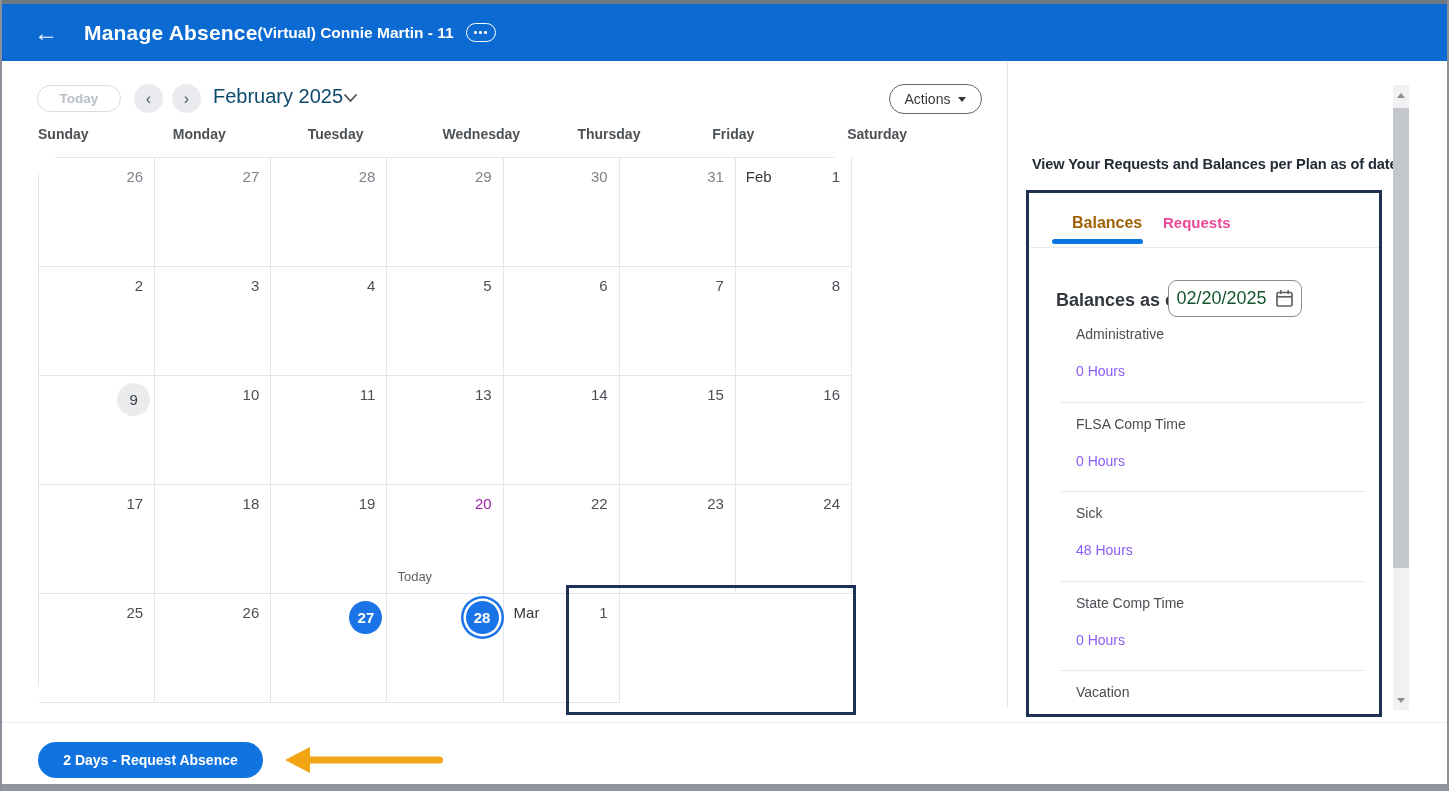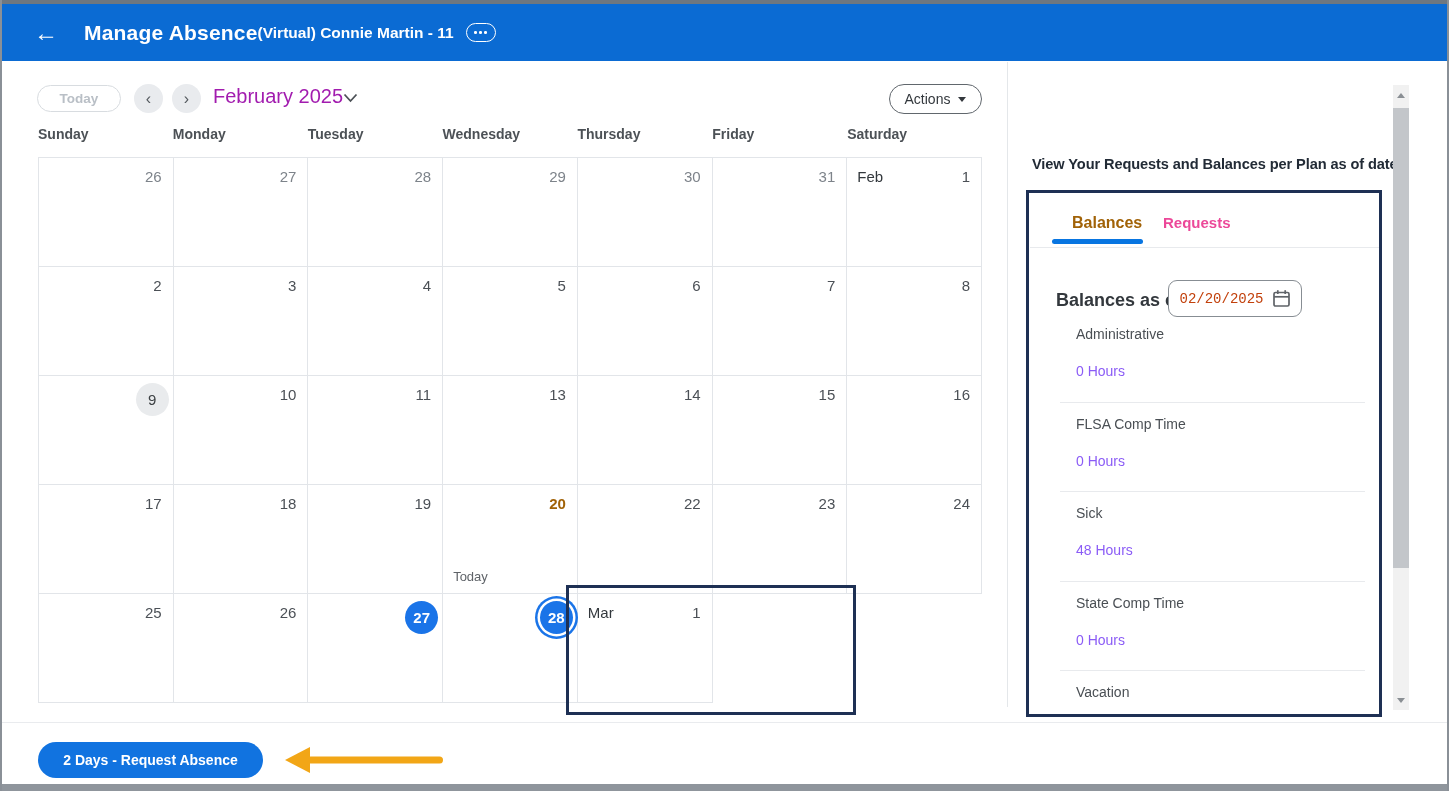--- a/index.html
+++ b/index.html
@@ -23,48 +23,48 @@
   .ellipsis-pill i { width:2.5px; height:2.5px; border-radius:50%; background:#fff; }
 
   
   .btn-today { position:absolute; left:37px; top:85px; width:84px; height:27px; border:1px solid #d8dce0;
                border-radius:14px; background:#fff; color:#b9bfc6; font-weight:bold; font-size:13.5px;
                font-family:inherit; }
   .nav-circle { position:absolute; top:84px; width:29px; height:29px; border-radius:50%; background:#e9ebee;
                 border:none; color:#555a5f; font-size:16px; line-height:29px; text-align:center; cursor:pointer;
                 font-family:inherit; }
   .nav-prev { left:134px; } .nav-next { left:172px; }
-  .month-title { position:absolute; left:213px; top:85px; font-size:20px; color:#a21caf; cursor:pointer;
+  .month-title { position:absolute; left:213px; top:85px; font-size:20px; color:#0c4a6e; cursor:pointer;
                  display:flex; align-items:center; gap:0; }
   .month-title svg { margin-top:3px; }
   .btn-actions { position:absolute; left:889px; top:84px; width:93px; height:30px; border:1px solid #61676d;
                  border-radius:15px; background:#fff; color:#33383d; font-size:14px; font-family:inherit;
                  display:flex; align-items:center; justify-content:center; gap:8px; cursor:pointer; }
   .caret-down { width:0; height:0; border-left:4.5px solid transparent; border-right:4.5px solid transparent;
                 border-top:5.5px solid #33383d; }
 
   
   .dow-row { position:absolute; left:38px; top:126px; width:944px; display:grid;
              grid-template-columns:repeat(7,1fr); }
   .dow { font-size:14px; font-weight:bold; color:#4c5156; }
 
   
-  .cal-grid { position:absolute; left:38px; top:157px; width:944px; height:546px;
+  .cal-grid { position:absolute; left:38px; top:157px; width:814px; height:546px;
               display:grid; grid-template-columns:repeat(7,1fr); grid-template-rows:repeat(5,1fr);
-              border-top:1px solid #e2e5e9; border-left:1px solid #e2e5e9; }
+              border-top:1px solid #e2e5e9; border-left:1px solid #e2e5e9;border-radius:21px; }
   .cal-cell { position:relative; border-right:1px solid #e2e5e9; border-bottom:1px solid #e2e5e9;
               background:#fff; cursor:pointer; }
   .day-num { position:absolute; top:10px; right:11px; font-size:15px; color:#4b5056; }
   .day-num.muted { color:#7d838a; }
   .day-badge { position:absolute; top:7px; right:4px; width:33px; height:33px; border-radius:50%;
                display:flex; align-items:center; justify-content:center; font-size:15px; }
   .badge-gray { background:#e9ebed; color:#3c4043; }
   .badge-selected { background:#1a74e8; color:#fff; font-weight:bold; }
   .badge-focus { box-shadow:0 0 0 2.5px #ffffff, 0 0 0 5px #1a74e8; }
-  .day-num.today-num { color:#a16207; font-weight:bold; }
+  .day-num.today-num { color:#a21caf; font-weight:normal; }
   .month-label { position:absolute; top:10px; left:10px; font-size:15px; color:#33383d; }
   .today-label { position:absolute; bottom:9px; left:10px; font-size:13px; color:#5f6368; }
 
   
   .annot-box-days  { position:absolute; left:566px; top:585px; width:290px; height:130px;
                      border:3px solid #1e3054; z-index:10; pointer-events:none; }
   .annot-box-panel { position:absolute; left:1026px; top:190px; width:356px; height:527px;
                      border:3px solid #1e3054; z-index:10; pointer-events:none; overflow:hidden; }
   .annot-arrow { position:absolute; left:285px; top:744px; z-index:10; pointer-events:none; }
 
@@ -81,21 +81,21 @@
                   color:#ec4899; cursor:pointer; }
   .tab-underline { position:absolute; left:1052px; top:239px; width:91px; height:4.5px; border-radius:3px;
                    background:#0875e1; }
   .tab-divider { position:absolute; left:1030px; top:247px; width:349px; height:1px; background:#e8eaed; }
 
   .balances-as-of-label { position:absolute; left:1056px; top:290px; font-size:18px; font-weight:bold;
                           color:#33383d; }
   .date-field { position:absolute; left:1168px; top:280px; width:134px; height:37px;
                 border:1px solid #878d93; border-radius:9px; background:#fff;
                 display:flex; align-items:center; justify-content:center; gap:8px; cursor:text; }
-  .date-field .date-text { font-family:Liberation Mono, monospace; font-size:14px; color:#c2410c; }
+  .date-field .date-text { font-family:Liberation Sans, sans-serif; font-size:18px; color:#14532d; }
 
   .plans-list { position:absolute; left:1060px; top:313px; width:305px; }
   .plan-item { position:relative; height:89.5px; border-bottom:1px solid #e8eaed; padding:13px 0 0 16px; }
   .plan-item:last-child { border-bottom:none; }
   .plan-name { font-size:14px; color:#4a4f54; }
   .plan-balance { font-size:14px; color:#8b5cf6; position:absolute; top:50px; left:16px; }
 
   
   .vsb-track { position:absolute; left:1393px; top:85px; width:16px; height:625px; background:#f1f1f1; }
   .vsb-up    { position:absolute; left:1393px; top:85px; width:16px; height:20px; display:flex;

